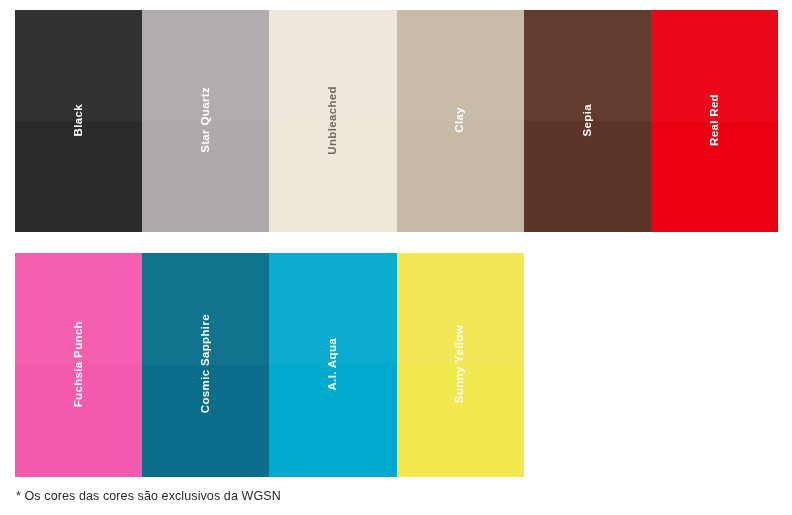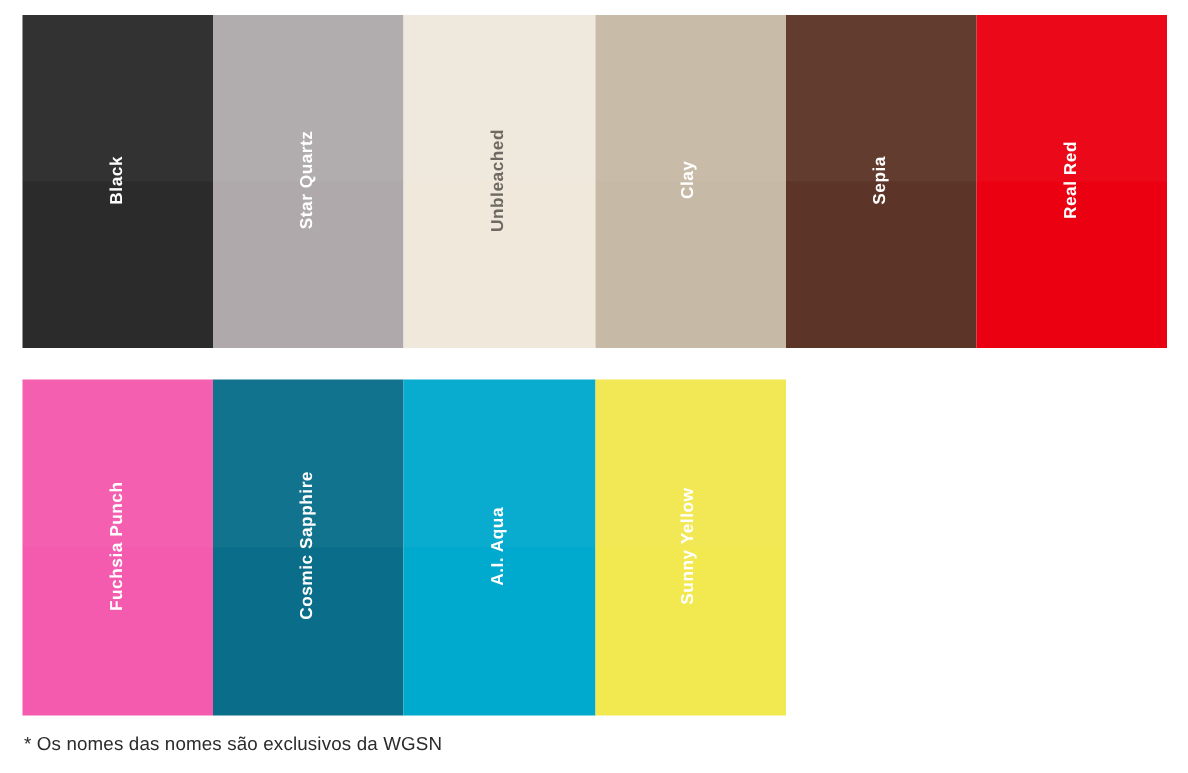--- a/index.html
+++ b/index.html
@@ -125,15 +125,15 @@
         <span class="swatch-label" style="color: rgb(255, 255, 255);">Cosmic Sapphire</span>
       </div>
       <div class="swatch" style="background: rgb(0, 169, 206);">
         <span class="swatch-label" style="color: rgb(255, 255, 255);">A.I. Aqua</span>
       </div>
       <div class="swatch" style="background: rgb(242, 232, 79);">
         <span class="swatch-label" style="color: rgb(255, 255, 255);">Sunny Yellow</span>
       </div>
     </div>
 
-  <div id="palette-footnote">* Os nomes das nomes são exclusivos da WGSN</div>
+  <div id="palette-footnote">* Os cores das cores são exclusivos da WGSN</div>
 
 </div>
 
 </body></html>

